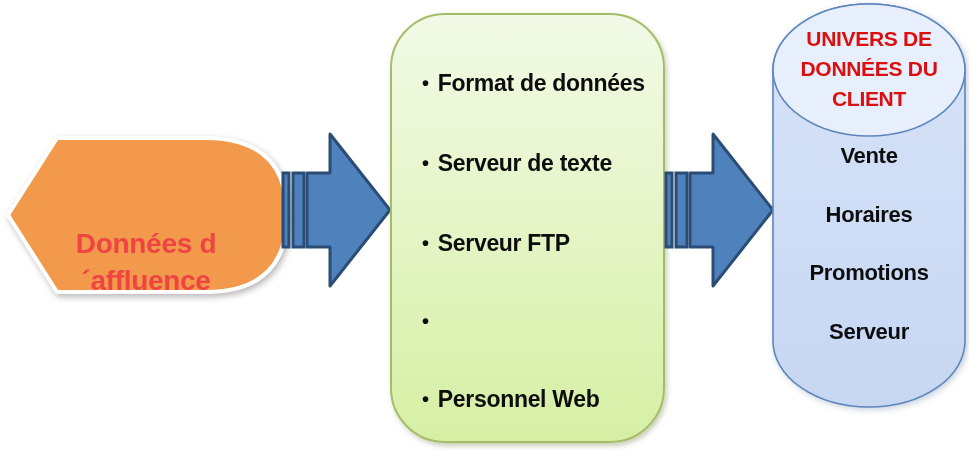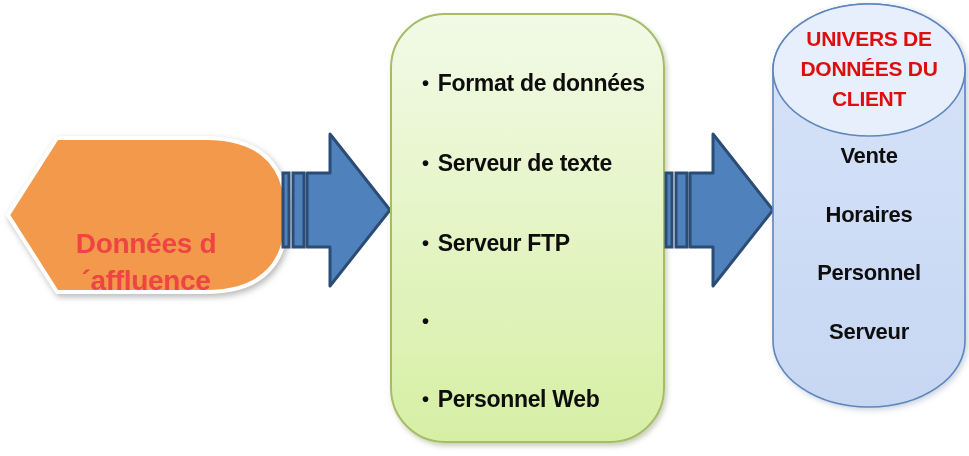--- a/index.html
+++ b/index.html
@@ -128,18 +128,18 @@
           <stop offset="1" stop-color="#C7D7F2"></stop>
         </linearGradient>
       </defs>
       <path d="M 3 69 L 3 340 A 96 66 0 0 0 195 340 L 195 69 A 96 66 0 0 0 3 69 Z" fill="url(#cylGrad)" stroke="#5E86BC" stroke-width="1.6"></path>
       <ellipse cx="99" cy="69" rx="96" ry="66" fill="#E7EFFC" stroke="#5E86BC" stroke-width="1.6"></ellipse>
     </svg>
     <div class="cyl-title">UNIVERS DE DONNÉES DU CLIENT</div>
     <div class="cyl-items">
       <div class="cyl-item">Vente</div>
       <div class="cyl-item">Horaires</div>
-      <div class="cyl-item">Personnel</div>
+      <div class="cyl-item">Promotions</div>
       <div class="cyl-item">Serveur</div>
     </div>
   </div>
 
 </div>
 
 </body></html>

